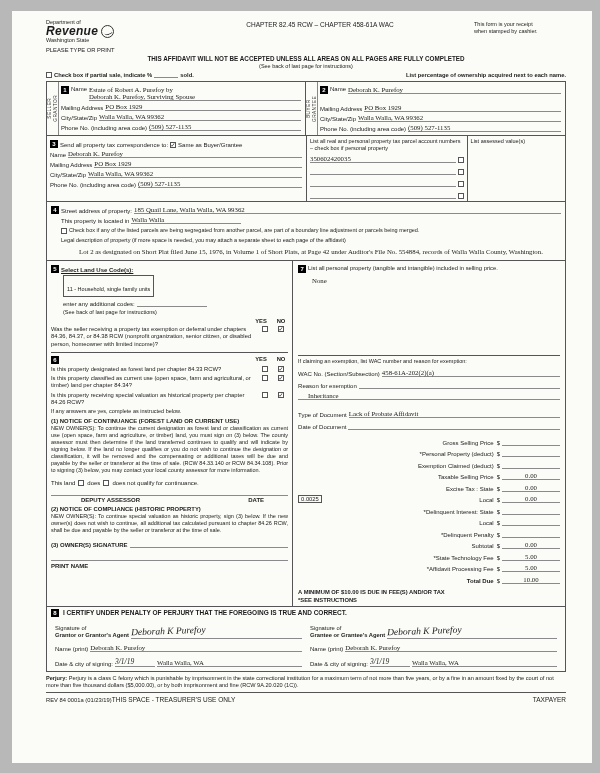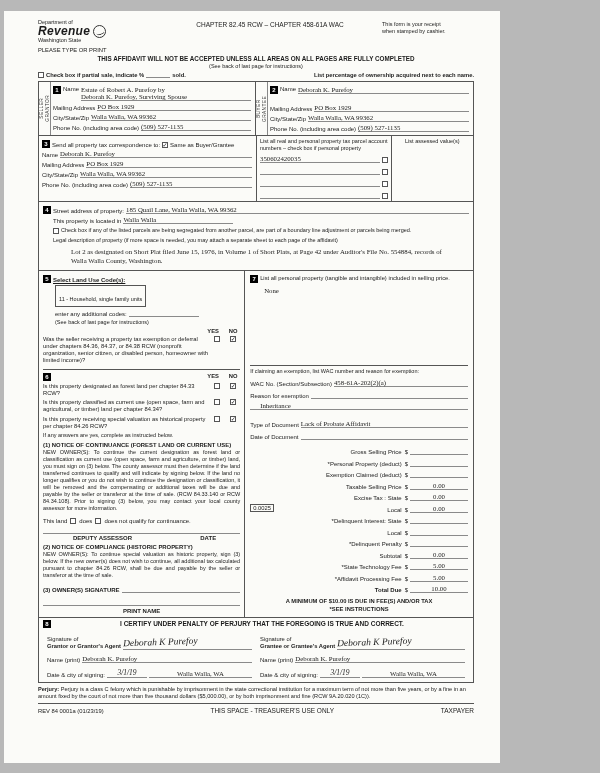--- a/index.html
+++ b/index.html
@@ -1,20 +1,20 @@
 <!DOCTYPE html>
 <html><head>
 <meta charset="utf-8">
 <style>
 *{margin:0;padding:0;box-sizing:border-box}
 html,body{width:600px;height:773px}
 body{position:relative;background:#b8b8b8;font-family:"Liberation Sans",sans-serif;color:#1b1b1b;overflow:hidden}
-.page{position:absolute;top:11px;left:4px;width:496px;height:752px;background:#fbfbf8;padding:8px 26px 2px 34px;overflow:hidden}
+.page{position:absolute;top:11px;left:12px;width:580px;height:752px;background:#fbfbf8;padding:8px 26px 2px 34px;overflow:hidden}
 .bold{font-weight:700}
-.center{text-align:center}
+.center{text-align:left}
 .row{display:flex}
 .f1{flex:1;min-width:0}
 .lbl{font-size:6px;white-space:nowrap}
 .tiny{font-size:5.5px;line-height:1.25}
 .val{font-family:"Liberation Serif",serif;font-size:6.8px;white-space:nowrap}
 .ul{border-bottom:1px solid #8a8a8a}
 .cb{display:inline-flex;width:6px;height:6px;border:1px solid #555;font-size:6px;line-height:1;align-items:center;justify-content:center;flex:none;background:#fff;color:#111}
 .badge{display:inline-flex;width:8px;height:8px;background:#000;color:#fff;font-size:6px;font-weight:700;align-items:center;justify-content:center;flex:none}
 .frow{display:flex;align-items:flex-end;gap:2px;margin-top:2px;min-height:8px}
 .formbox{border:1px solid #555;margin-top:3px}

